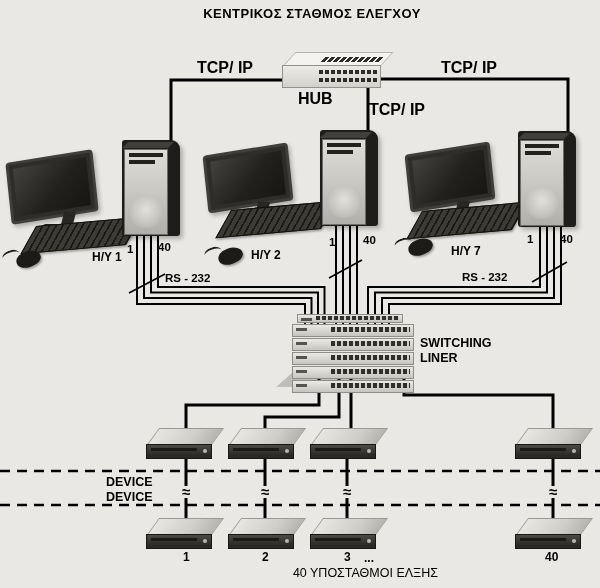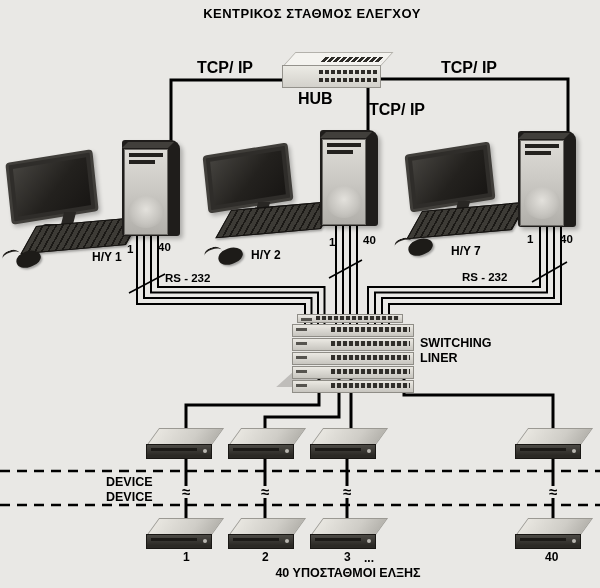--- a/index.html
+++ b/index.html
@@ -72,22 +72,22 @@
   .modem-front{position:absolute;left:0;top:16px;width:64px;height:13px;
       background:linear-gradient(180deg,#4c4a45 0%,#2b2925 80%);border:1px solid #191714;}
   .modem-front::after{content:'';position:absolute;right:4px;top:4px;width:4px;height:4px;
       border-radius:50%;background:#bab8b2;}
   .modem-front::before{content:'';position:absolute;left:4px;right:14px;top:3px;height:3px;background:#1c1a17;}
 
   .approx{position:absolute;font-weight:bold;font-size:15px;line-height:12px;
       background:#e9e8e5;padding:0 1px;transform:translate(-50%,-50%);z-index:5;}
   .title{position:absolute;top:6px;left:12px;width:600px;text-align:center;
       font-weight:bold;font-size:13px;letter-spacing:.5px;}
-  .caption{position:absolute;left:242px;top:566px;width:212px;text-align:center;
-      font-weight:bold;font-size:12.5px;}
+  .caption{position:absolute;left:226px;top:566px;width:212px;text-align:right;
+      font-weight:normal;font-size:12.5px;}
   .two-line{line-height:15px;font-size:12.5px;}
 </style>
 </head>
 <body>
 
 <svg id="wires" width="600" height="588">
   <g stroke="#000" fill="none">
     <g stroke-width="3">
       <path d="M171 142 V80 H312"></path>
       <path d="M376 79 H568 V136"></path>

